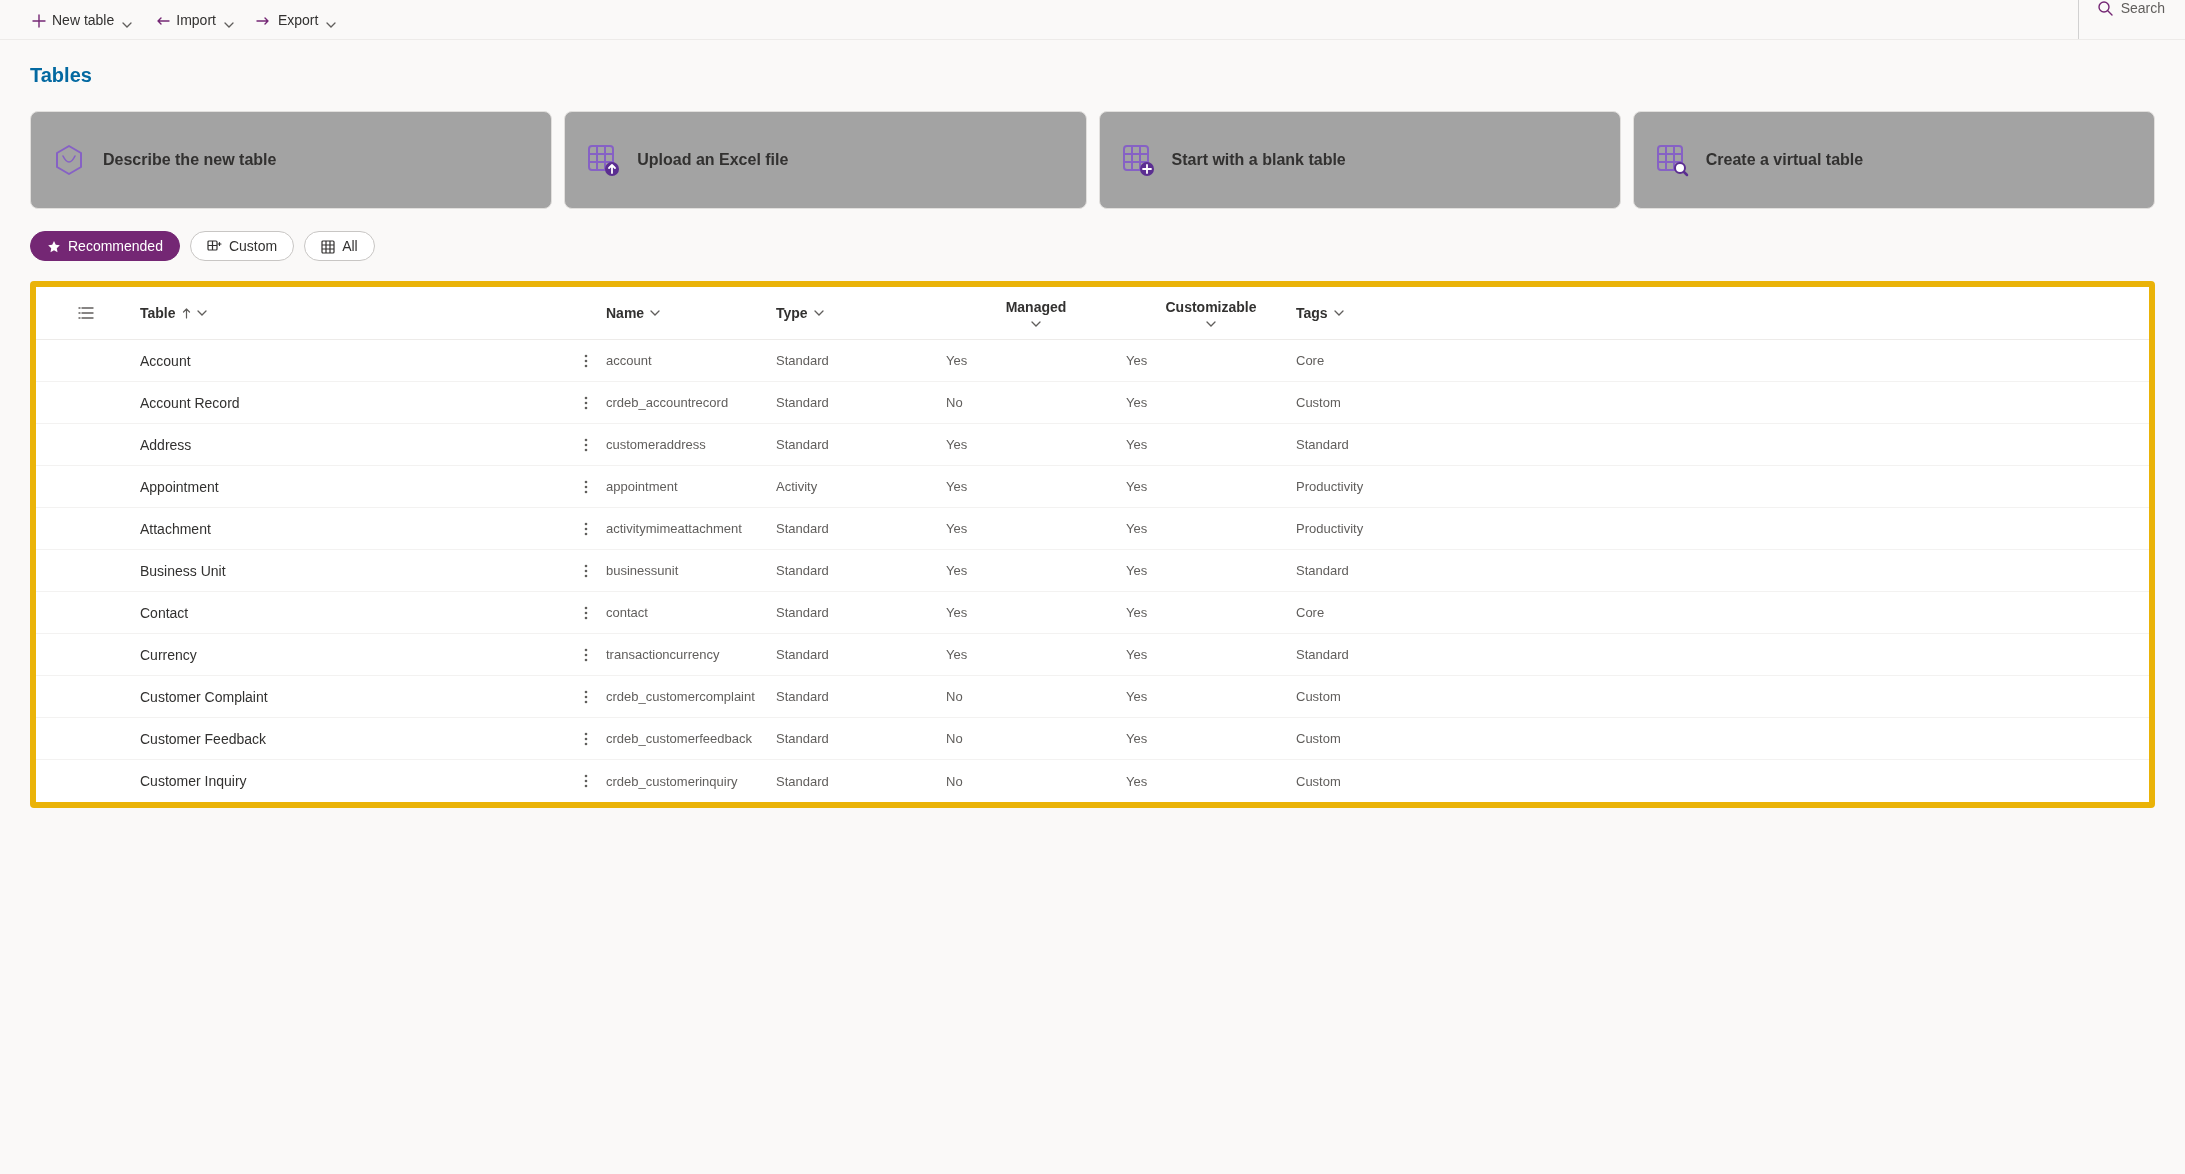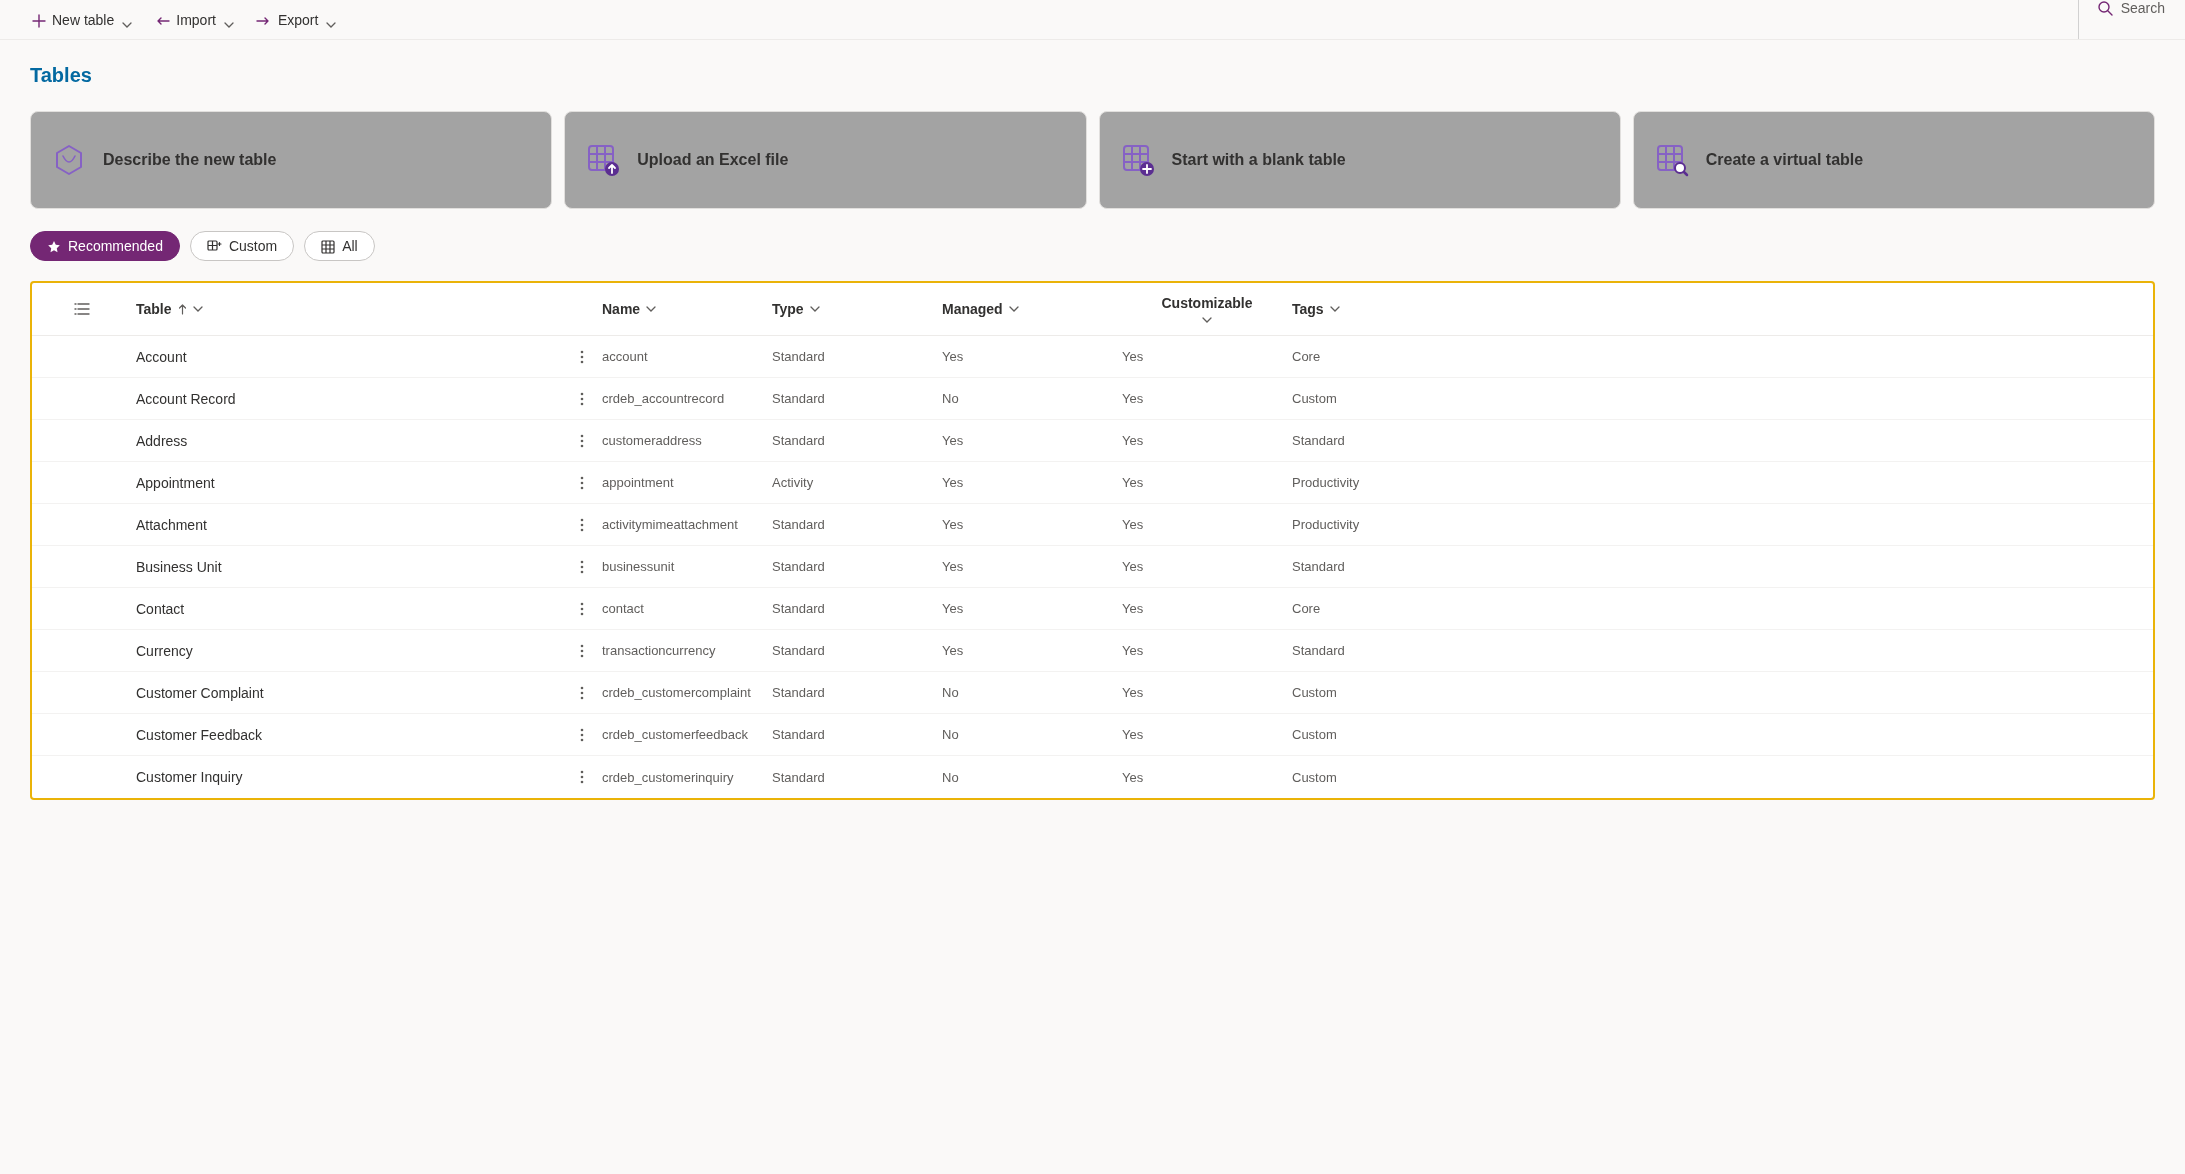--- a/index.html
+++ b/index.html
@@ -98,21 +98,21 @@
   .pill.active {
     background: #742774;
     border-color: #742774;
     color: #ffffff;
   }
   .pill svg { flex-shrink: 0; }
 
   
   .data-table {
     background: #ffffff;
-    border: 2px solid #eab308;
+    border: 6px solid #eab308;
     border-radius: 4px;
     overflow: hidden;
   }
   .thead-row {
     display: flex;
     align-items: center;
     padding: 12px 0;
     border-bottom: 1px solid #edebe9;
   }
   .th {
@@ -124,21 +124,21 @@
     color: #323130;
     cursor: pointer;
   }
   .sort-ic { color: #605e5c; }
 
   .col-pre  { width: 100px; display:flex; justify-content:center; }
   .col-dname{ width: 430px; padding-left: 4px; }
   .col-menu { width: 40px; display:flex; justify-content:center; }
   .col-name { width: 170px; }
   .col-type { width: 170px; }
-  .col-mgd  { width: 180px; }
+  .col-mgd  { width: 180px; flex-direction: column; }
   .col-cust { width: 170px; flex-direction: column; }
   .col-tags { flex: 1; }
 
   .tbody-row {
     display: flex;
     align-items: center;
     height: 42px;
     border-bottom: 1px solid #f3f2f1;
   }
   .tbody-row:last-child { border-bottom: none; }

